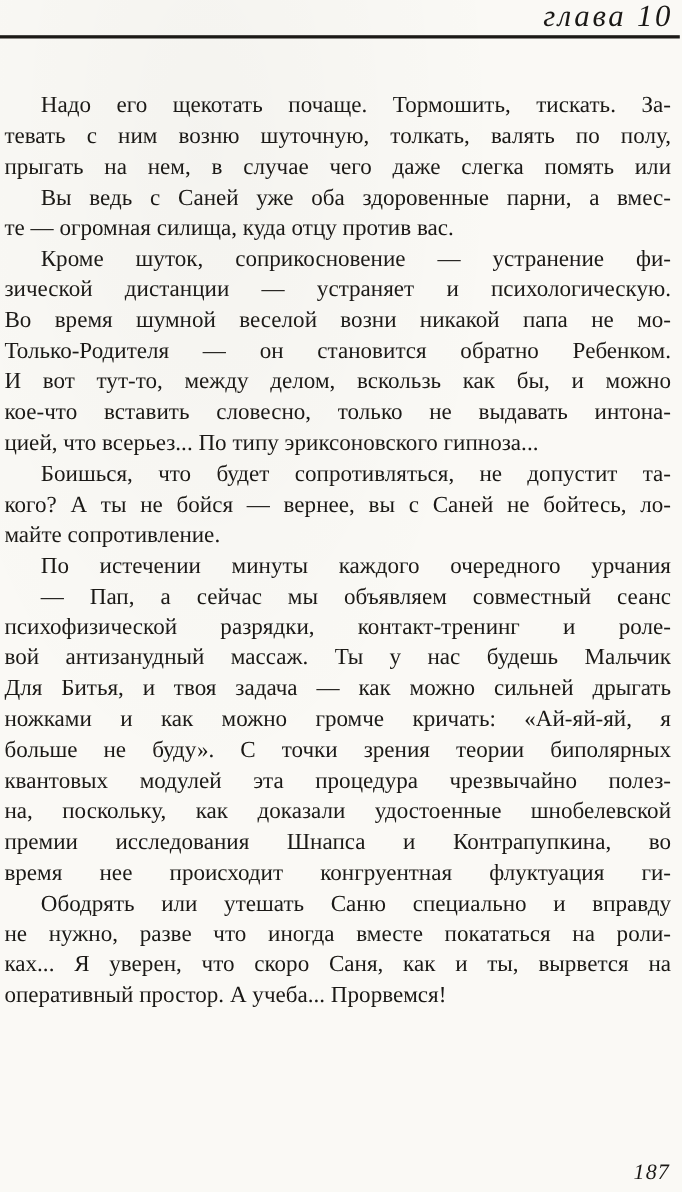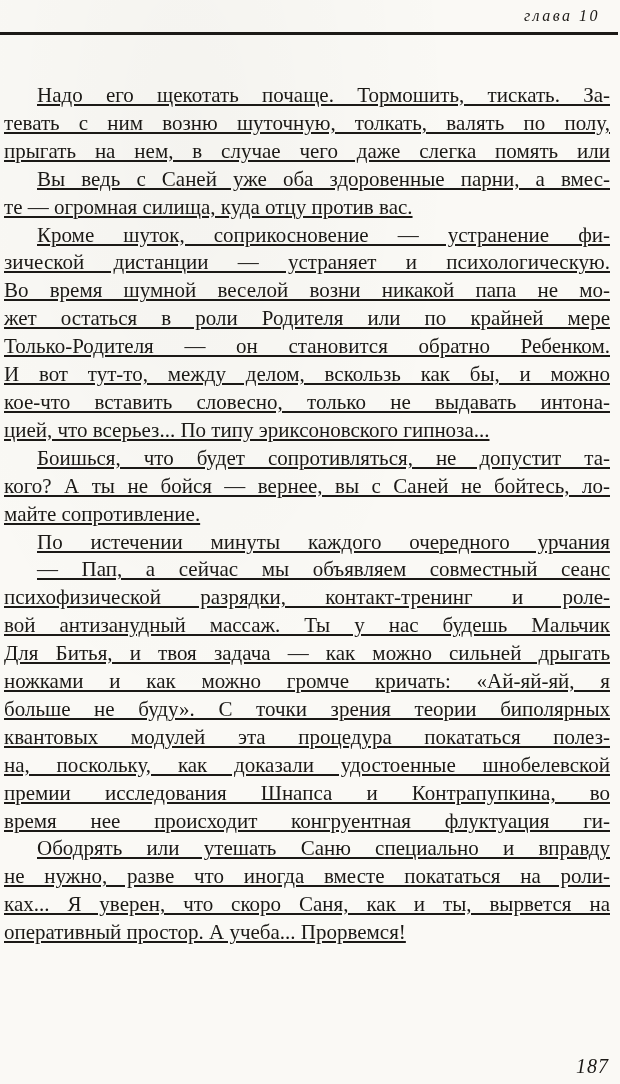--- a/index.html
+++ b/index.html
@@ -19,23 +19,23 @@
     height: 1084px;
     background:
       radial-gradient(ellipse at 30% 12%, rgba(0,0,0,0.025), rgba(0,0,0,0) 45%),
       var(--bg);
     color: var(--ink);
     overflow: hidden;
   }
   .running-header {
     position: absolute;
     top: 1px;
-    right: 20px;
+    right: 8px;
     font-style: italic;
-    font-size: 16px;
+    font-size: 28px;
     letter-spacing: 2.5px;
     color: var(--ink);
     line-height: 30px;
   }
   .header-rule {
     position: absolute;
     top: 32px;
     left: 0;
     width: 618px;
     height: 2.5px;
@@ -47,21 +47,20 @@
     left: 4px;
     width: 606px;
     font-size: 21px;
     line-height: 27.9px;
     color: var(--ink);
   }
   .line {
     text-align: justify;
     text-align-last: justify;
     white-space: nowrap; 
-    text-decoration: underline;
   }
   .line { white-space: normal; }
   .line.indent { text-indent: 33px; }
   .line.last {
     text-align: left;
     text-align-last: left;
   }
   .page-number {
     position: absolute;
     right: 11px;
@@ -84,36 +83,35 @@
 
   <div class="body-text" id="body-text">
       <div class="line indent">Надо его щекотать почаще. Тормошить, тискать. За-</div>
       <div class="line">тевать с ним возню шуточную, толкать, валять по полу,</div>
       <div class="line">прыгать на нем, в случае чего даже слегка помять или</div>
       <div class="line indent">Вы ведь с Саней уже оба здоровенные парни, а вмес-</div>
       <div class="line last">те — огромная силища, куда отцу против вас.</div>
       <div class="line indent">Кроме шуток, соприкосновение — устранение фи-</div>
       <div class="line">зической дистанции — устраняет и психологическую.</div>
       <div class="line">Во время шумной веселой возни никакой папа не мо-</div>
-      <div class="line">жет остаться в роли Родителя или по крайней мере</div>
       <div class="line">Только-Родителя — он становится обратно Ребенком.</div>
       <div class="line">И вот тут-то, между делом, вскользь как бы, и можно</div>
       <div class="line">кое-что вставить словесно, только не выдавать интона-</div>
       <div class="line last">цией, что всерьез... По типу эриксоновского гипноза...</div>
       <div class="line indent">Боишься, что будет сопротивляться, не допустит та-</div>
       <div class="line">кого? А ты не бойся — вернее, вы с Саней не бойтесь, ло-</div>
       <div class="line last">майте сопротивление.</div>
       <div class="line indent">По истечении минуты каждого очередного урчания</div>
       <div class="line indent">— Пап, а сейчас мы объявляем совместный сеанс</div>
       <div class="line">психофизической разрядки, контакт-тренинг и роле-</div>
       <div class="line">вой антизанудный массаж. Ты у нас будешь Мальчик</div>
       <div class="line">Для Битья, и твоя задача — как можно сильней дрыгать</div>
       <div class="line">ножками и как можно громче кричать: «Ай-яй-яй, я</div>
       <div class="line">больше не буду». С точки зрения теории биполярных</div>
-      <div class="line">квантовых модулей эта процедура покататься полез-</div>
+      <div class="line">квантовых модулей эта процедура чрезвычайно полез-</div>
       <div class="line">на, поскольку, как доказали удостоенные шнобелевской</div>
       <div class="line">премии исследования Шнапса и Контрапупкина, во</div>
       <div class="line">время нее происходит конгруентная флуктуация ги-</div>
       <div class="line indent">Ободрять или утешать Саню специально и вправду</div>
       <div class="line">не нужно, разве что иногда вместе покататься на роли-</div>
       <div class="line">ках... Я уверен, что скоро Саня, как и ты, вырвется на</div>
       <div class="line last">оперативный простор. А учеба... Прорвемся!</div>
     </div>
 
   <div class="page-number">187</div>

